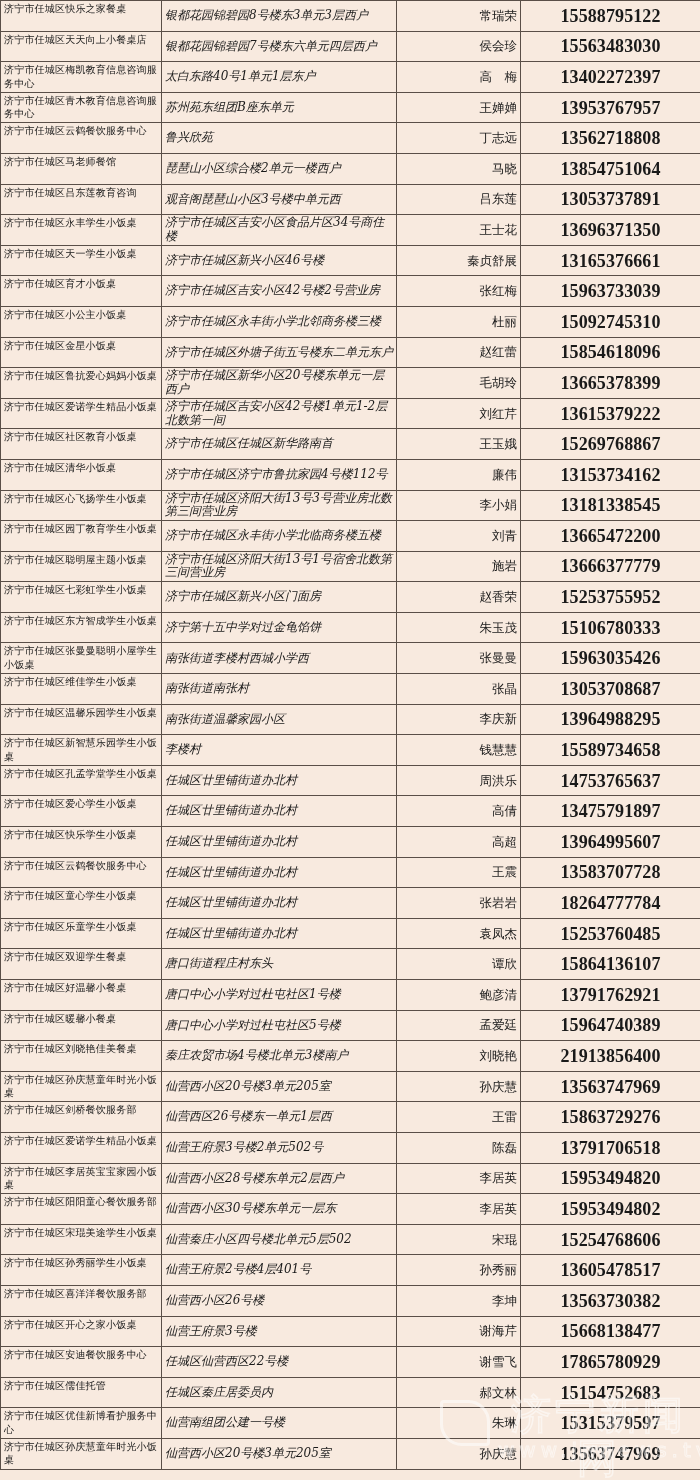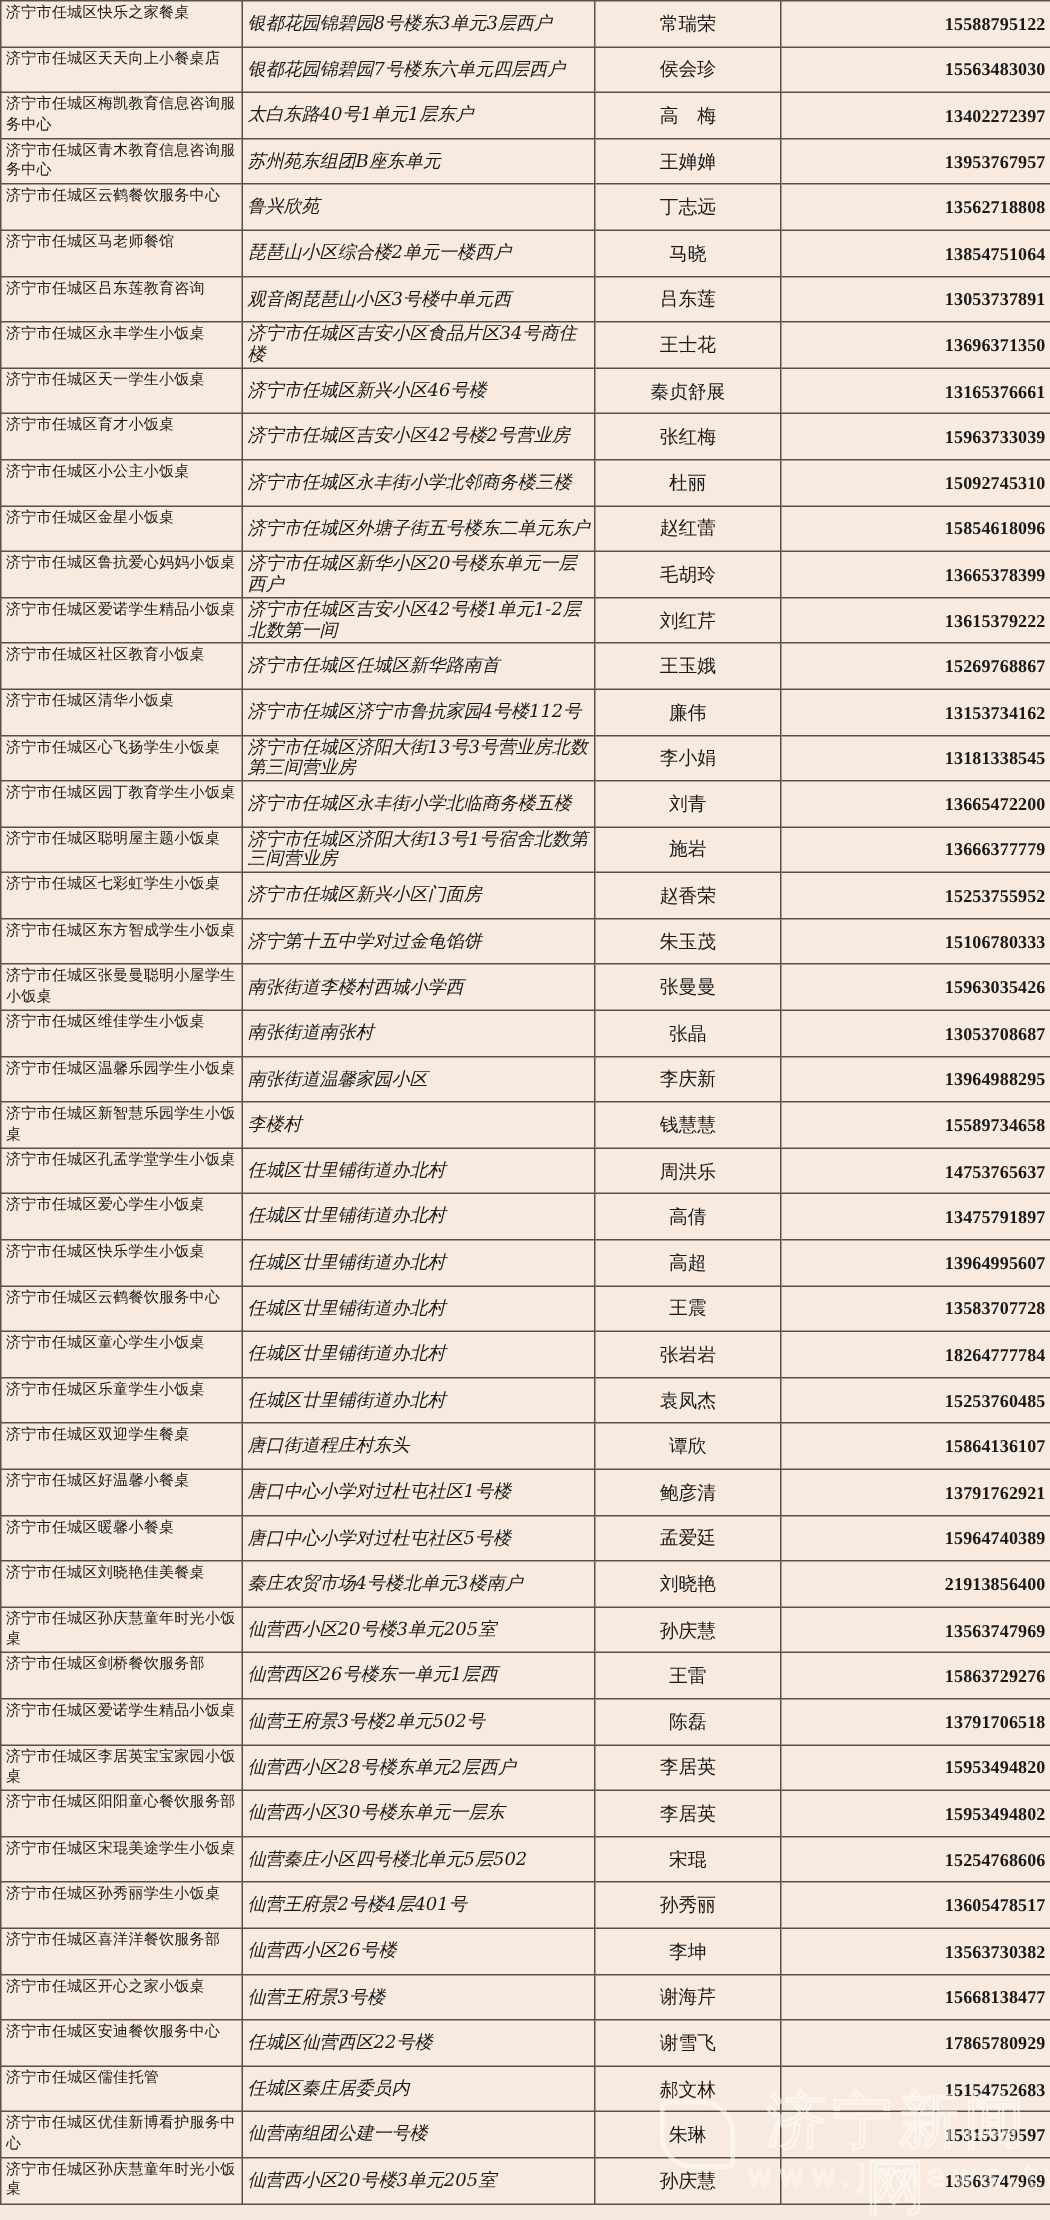--- a/index.html
+++ b/index.html
@@ -42,29 +42,29 @@
       letter-spacing: 0.2px;
       vertical-align: top;
       padding-top: 1px;
     }
     table.registry td.addr {
       font-size: 12px;
       line-height: 13.5px;
       font-style: italic;
     }
     table.registry td.person {
-      text-align: center;
+      text-align: right;
       font-size: 12.5px;
       margin-left: 39px;
     }
     table.registry td.phone {
-      text-align: right;
+      text-align: center;
       font-family: "Liberation Serif", "DejaVu Serif", serif;
       font-weight: bold;
-      font-size: 12px;
+      font-size: 18px;
       letter-spacing: 0.1px;
     }
     .watermark {
       position: absolute;
       left: 440px;
       top: 1392px;
       width: 260px;
       height: 80px;
       pointer-events: none;
       opacity: 0.55;

